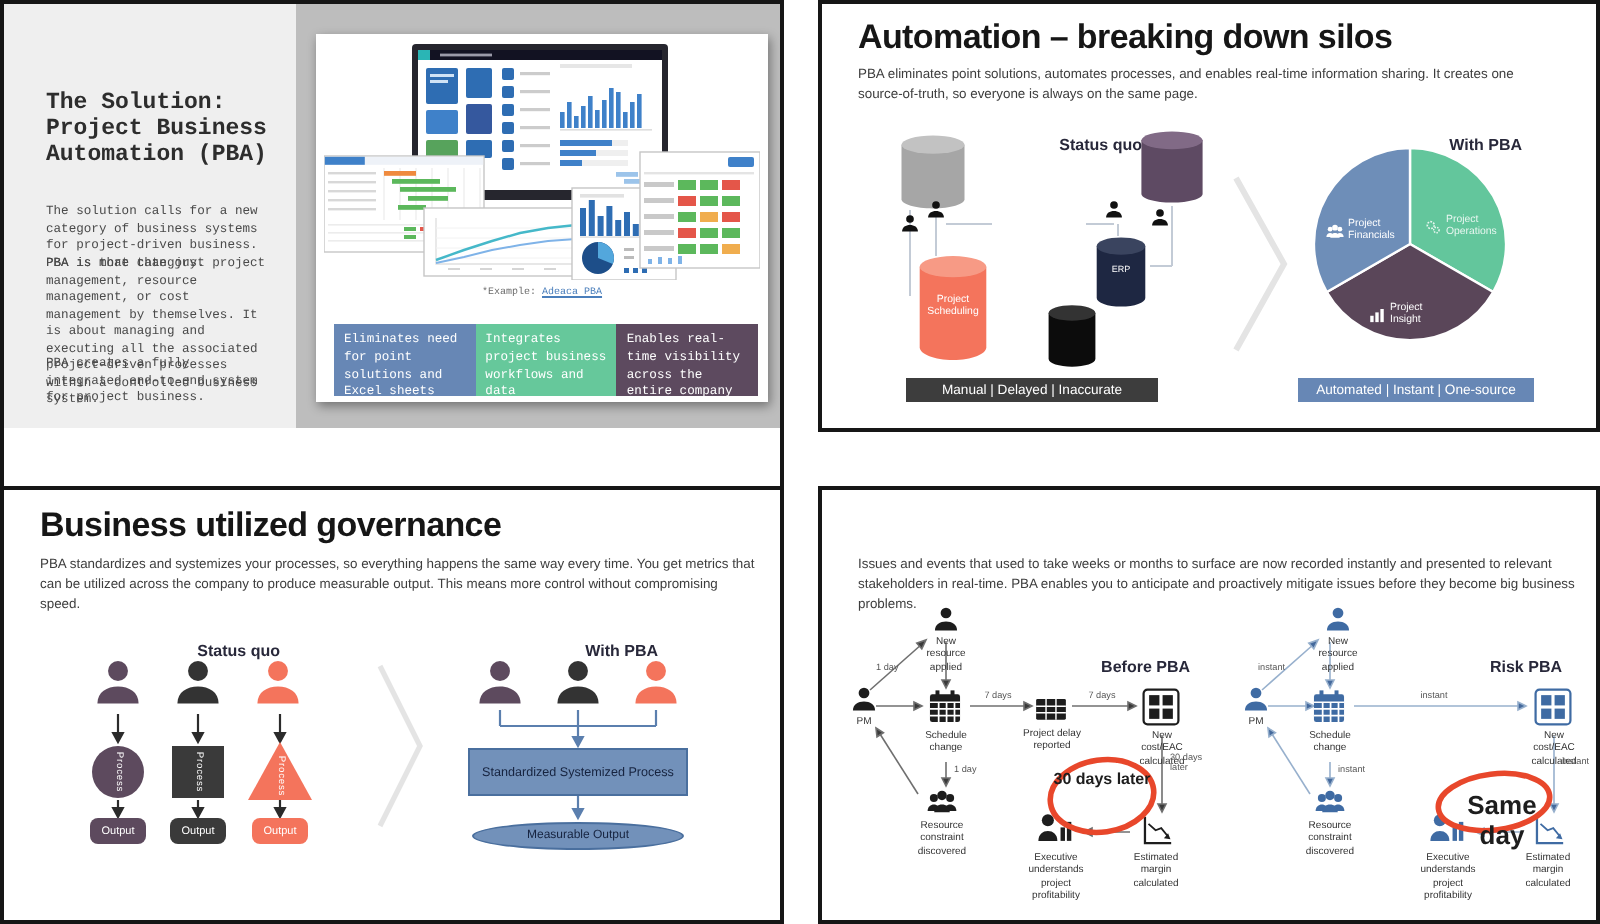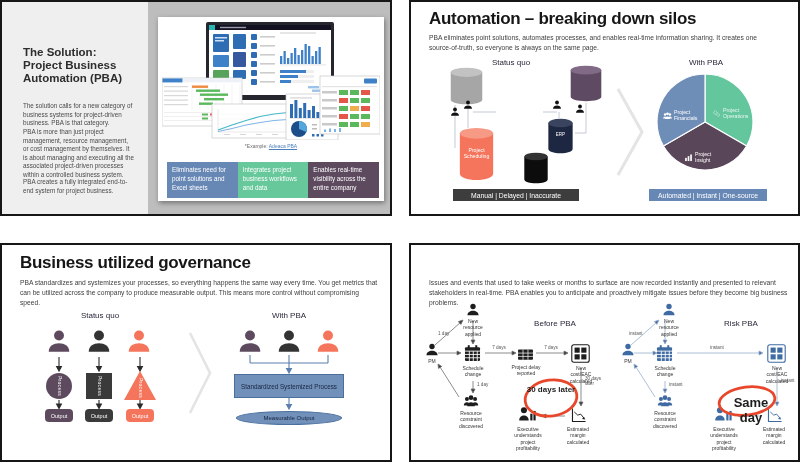--- a/index.html
+++ b/index.html
@@ -1,21 +1,21 @@
 <!DOCTYPE html>
 <html><head>
 <meta charset="utf-8">
 <style>
   html,body{margin:0;padding:0;background:#fff;font-family:"Liberation Sans",sans-serif;}
   .canvas{position:relative;width:800px;height:462px;background:#fff;overflow:hidden;}
   .quad{position:absolute;background:#fff;border:2px solid #161616;box-sizing:border-box;overflow:hidden;}
   .abs{position:absolute;}
   .slide-title{font-weight:bold;color:#161616;font-size:17px;letter-spacing:-0.3px;white-space:nowrap;}
   .slide-sub{font-size:6.7px;color:#3d3d3d;line-height:1.5;}
-  .h-small{font-weight:normal;font-size:8px;color:#28283a;text-align:center;}
+  .h-small{font-weight:bold;font-size:8px;color:#28283a;text-align:right;margin-top:10px;}
   .lbl{position:absolute;font-size:5px;color:#333;line-height:1.25;text-align:center;}
   .elbl{position:absolute;font-size:4.6px;color:#555;line-height:1.15;}
   .ic{position:absolute;fill:currentColor;}
   .cylwrap{position:absolute;}
   .cylwrap svg{position:absolute;left:0;top:0;width:100%;height:100%;}
   .cyl-lbl{position:absolute;left:0;right:0;color:#fff;text-align:center;}
   .footbar{position:absolute;color:#fff;font-size:6.8px;display:flex;align-items:center;justify-content:center;}
   .benefit{color:#fff;font-size:6.3px;line-height:1.4;padding:4px 5px;box-sizing:border-box;flex:1;}
   .vtext{position:absolute;left:50%;top:50%;transform:translate(-50%,-50%) rotate(90deg);font-size:4.8px;color:#fff;letter-spacing:.4px;}
   .pill{position:absolute;border-radius:4px;color:#fff;font-size:5.5px;display:flex;align-items:center;justify-content:center;}
@@ -75,21 +75,21 @@
   <symbol id="i-bars" viewBox="0 0 24 24">
         <rect x="3" y="13" width="4.5" height="8.5"></rect>
         <rect x="9.75" y="8.5" width="4.5" height="13"></rect>
         <rect x="16.5" y="4" width="4.5" height="17.5"></rect>
       </symbol>
 </defs>
   </svg>
 
 <div class="canvas">
 
-  <div class="quad" style="left:0;top:0;width:392px;height:216px;">
+  <div class="quad" style="left:0;top:0;width:392px;height:280px;font-family:Liberation Mono, monospace;">
     <div class="abs" style="left:0;top:0;width:146px;height:212px;background:#efefef;">
       <div class="abs" style="left:21px;top:44px;width:118px;font-weight:bold;font-size:11.5px;line-height:1.12;color:#2d2d2d;white-space:pre-line;">The Solution:
 Project Business
 Automation (PBA)</div>
       <div class="abs" style="left:21px;top:100px;width:112px;font-size:6.3px;line-height:1.35;color:#4a4a4a;">The solution calls for a new category of business systems for project-driven business. PBA is that category.</div>
       <div class="abs" style="left:21px;top:126px;width:112px;font-size:6.3px;line-height:1.35;color:#4a4a4a;">PBA is more than just project management, resource management, or cost management by themselves. It is about managing and executing all the associated project-driven processes within a controlled business system.</div>
       <div class="abs" style="left:21px;top:176px;width:112px;font-size:6.3px;line-height:1.35;color:#4a4a4a;">PBA creates a fully integrated end-to-end system for project business.</div>
     </div>
     <div class="abs" style="left:146px;top:0;width:242px;height:212px;background:#bdbdbd;">
       <div class="abs" style="left:10px;top:15px;width:226px;height:184px;background:#fff;box-shadow:1px 2px 5px rgba(0,0,0,0.4);">

